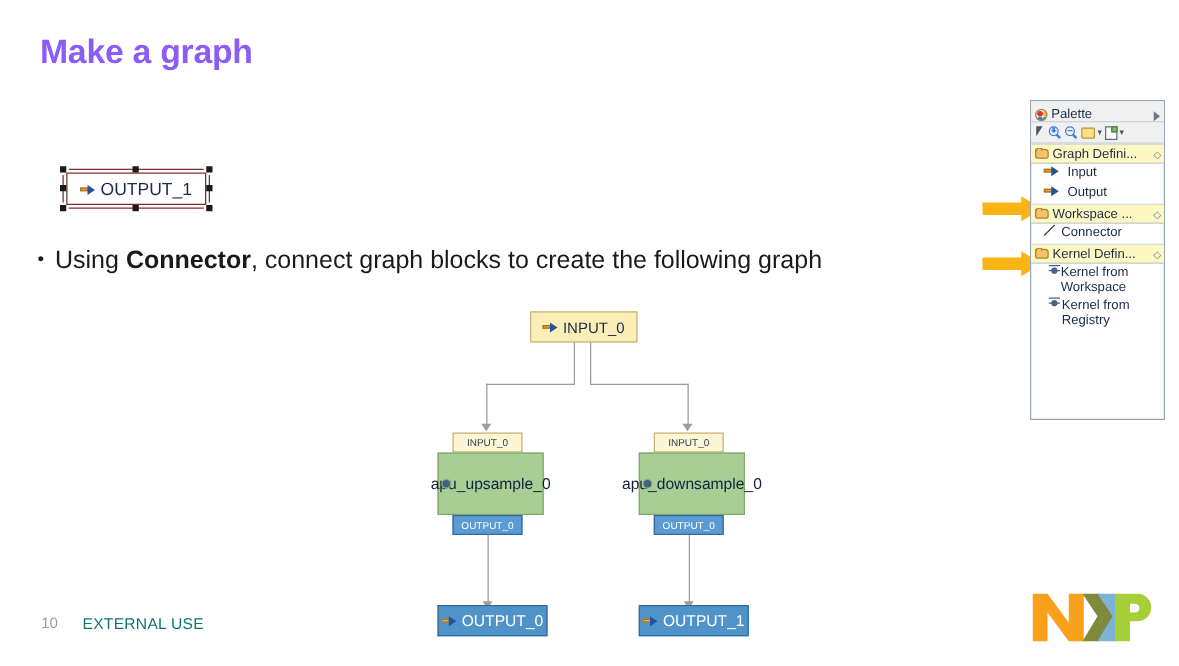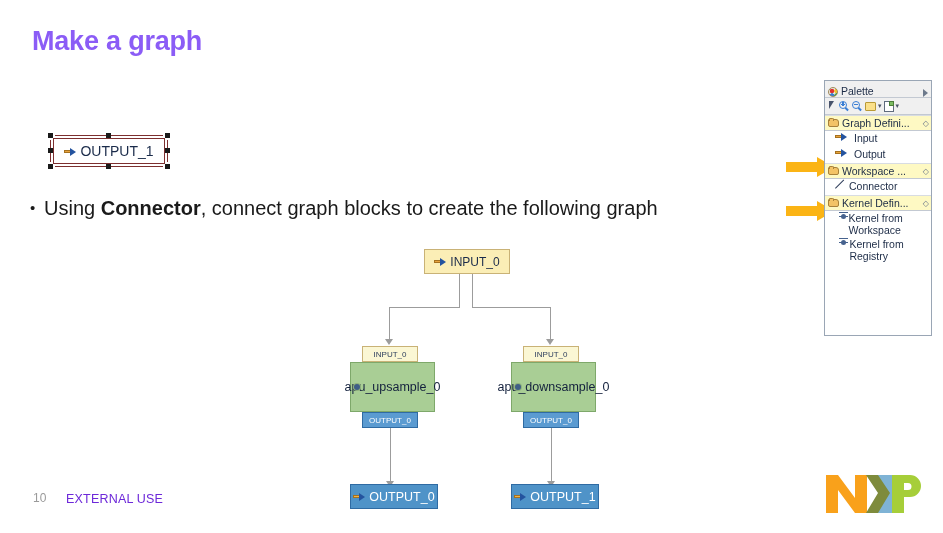--- a/index.html
+++ b/index.html
@@ -176,21 +176,21 @@
   .ic-conn::before{content:"";position:absolute;left:0;top:8px;width:12px;height:1.4px;
     background:#2b3b58;transform:rotate(-45deg);transform-origin:0 0;}
   .ic-kernel{width:9px;height:9px;position:relative;}
   .ic-kernel::before{content:"";position:absolute;left:2px;top:2px;width:5px;height:5px;
     border-radius:50%;background:#46628e;}
   .ic-kernel::after{content:"";position:absolute;left:0;top:4px;width:9px;height:1px;background:#46628e;
     box-shadow:0 -4px 0 #46628e, 4px -4px 0 0 transparent;}
 
   
   .footer-num{position:absolute;left:33px;top:491px;font-size:12px;color:#9a9a9a;}
-  .footer-txt{position:absolute;left:66px;top:492px;font-size:12.5px;color:#6d28d9;letter-spacing:.2px;}
+  .footer-txt{position:absolute;left:66px;top:492px;font-size:12.5px;color:#0f766e;letter-spacing:.2px;}
 
   
   .logo{position:absolute;left:826px;top:473px;width:96px;height:42px;}
 </style>
 </head>
 <body>
 
 <div class="slide">
 
   <div class="title">Make a graph</div>

